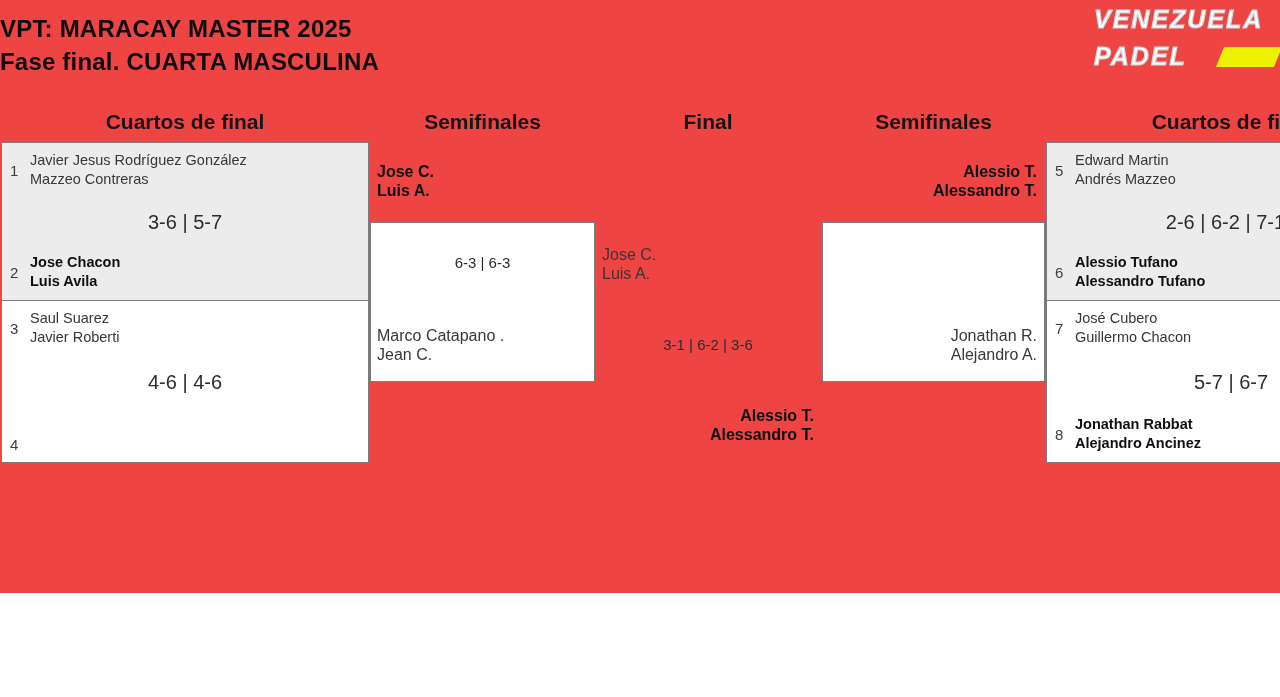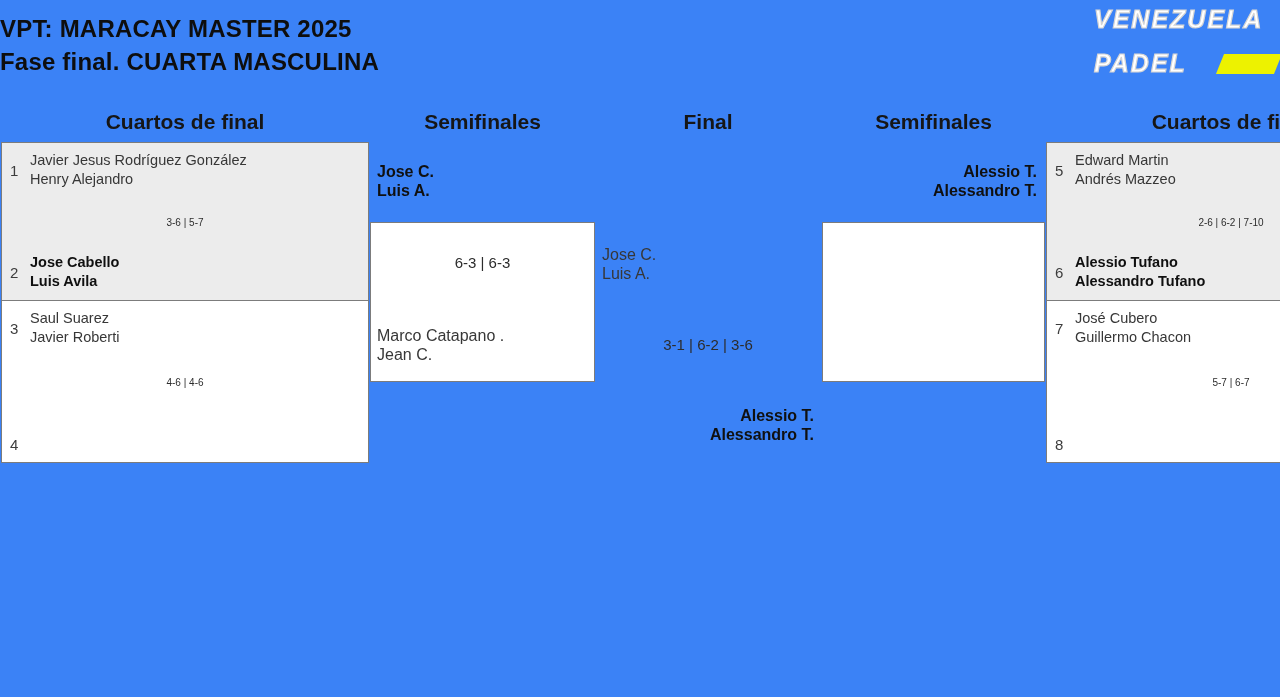--- a/index.html
+++ b/index.html
@@ -1,55 +1,55 @@
 <!DOCTYPE html>
 <html style="--accent: #edf200;"><head>
 <meta charset="utf-8">
 <style>
   * { margin:0; padding:0; box-sizing:border-box; }
   html,body { background:#ffffff; }
   .page {
-    position:relative; width:1280px; height:697px; overflow:hidden;
-    background:#3b82f6; font-family:"Liberation Sans", sans-serif; color:#222;
+    position:relative; width:1280px; height:593px; overflow:hidden;
+    background:#ef4444; font-family:"Liberation Sans", sans-serif; color:#222;
   }
   .abs { position:absolute; }
 
   
   .title-block { left:0; top:12px; }
   .title-block h1, .title-block h2 {
     font-size:24px; font-weight:700; color:#0e0e0e; line-height:33px; letter-spacing:.2px;
   }
 
   
   .logo { right:2px; top:6px; width:184px; }
   .logo-text {
     font-style:italic; font-weight:700; font-size:25px; letter-spacing:2px;
     color:#ffffff; -webkit-text-stroke:1.2px #d4d4d4; line-height:27px; white-space:nowrap;
   }
-  .logo-row { display:flex; align-items:center; margin-top:17px; }
+  .logo-row { display:flex; align-items:center; margin-top:10px; }
   .bar { background:var(--accent,#edf200); transform:skewX(-22deg); display:inline-block; }
   .bar1 { width:58px; height:20px; margin-left:auto; }
   .bar2 { width:74px; height:18px; margin-left:auto; }
   .dot  { width:9px; height:9px; border-radius:50%; background:var(--accent,#edf200); margin-left:6px; }
 
   
   .col-header { top:110px; font-size:21px; font-weight:600; text-align:center; color:#161616; }
 
   
   .match-box { border:1px solid #7c7c7c; background:#ffffff; }
   .match-box.shaded { background:#ececec; }
   .team { position:absolute; left:8px; right:8px; display:flex; align-items:center; gap:9px; }
   .team.t-top { top:8px; }
   .team.t-bottom { bottom:9px; }
   .seed { font-size:15px; color:#3c3c3c; min-width:11px; }
   .names { font-size:14.5px; color:#373737; line-height:19px; }
   .winner .names, .names-block.winner { font-weight:700; color:#101010; }
   .score {
     position:absolute; left:0; right:0; top:50%; transform:translateY(-50%);
-    text-align:center; font-size:10px; color:#2c2c2c;
+    text-align:center; font-size:20px; color:#2c2c2c;
   }
   .names-block { font-size:16px; color:#373737; line-height:19px; }
   .score-line { font-size:15px; color:#2c2c2c; text-align:center; }
 </style>
 </head>
 <body>
 
 <div class="page">
 
   <div class="abs title-block">
@@ -69,28 +69,28 @@
   <div class="abs col-header" style="left:370px;width:225px">Semifinales</div>
   <div class="abs col-header" style="left:595px;width:226px">Final</div>
   <div class="abs col-header" style="left:821px;width:225px">Semifinales</div>
   <div class="abs col-header" style="left:1046px;width:370px">Cuartos de final</div>
 
   <div class="abs match-box shaded" style="left:1px;top:142px;width:368px;height:159px">
     <div class="team t-top">
       <span class="seed">1</span>
       <div class="names">
         <div>Javier Jesus Rodríguez González</div>
-        <div>Henry Alejandro</div>
+        <div>Mazzeo Contreras</div>
       </div>
     </div>
     <div class="score">3-6 | 5-7</div>
     <div class="team t-bottom winner">
       <span class="seed">2</span>
       <div class="names">
-        <div>Jose Cabello</div>
+        <div>Jose Chacon</div>
         <div>Luis Avila</div>
       </div>
     </div>
   </div>
 
   <div class="abs match-box" style="left:1px;top:300px;width:368px;height:163px">
     <div class="team t-top">
       <span class="seed">3</span>
       <div class="names">
         <div>Saul Suarez</div>
@@ -123,20 +123,22 @@
     <div>Alessio T.</div>
     <div>Alessandro T.</div>
   </div>
 
   <div class="abs names-block winner" style="left:822px;top:162px;width:215px;text-align:right">
     <div>Alessio T.</div>
     <div>Alessandro T.</div>
   </div>
   <div class="abs match-box" style="left:822px;top:222px;width:223px;height:160px"></div>
   <div class="abs names-block" style="left:822px;top:326px;width:215px;text-align:right">
+    <div>Jonathan R.</div>
+    <div>Alejandro A.</div>
   </div>
 
   <div class="abs match-box shaded" style="left:1046px;top:142px;width:370px;height:159px">
     <div class="team t-top">
       <span class="seed">5</span>
       <div class="names">
         <div>Edward Martin</div>
         <div>Andrés Mazzeo</div>
       </div>
     </div>
@@ -154,16 +156,20 @@
     <div class="team t-top">
       <span class="seed">7</span>
       <div class="names">
         <div>José Cubero</div>
         <div>Guillermo Chacon</div>
       </div>
     </div>
     <div class="score">5-7 | 6-7</div>
     <div class="team t-bottom winner">
       <span class="seed">8</span>
+      <div class="names">
+        <div>Jonathan Rabbat</div>
+        <div>Alejandro Ancinez</div>
+      </div>
     </div>
   </div>
 
 </div>
 
 </body></html>

